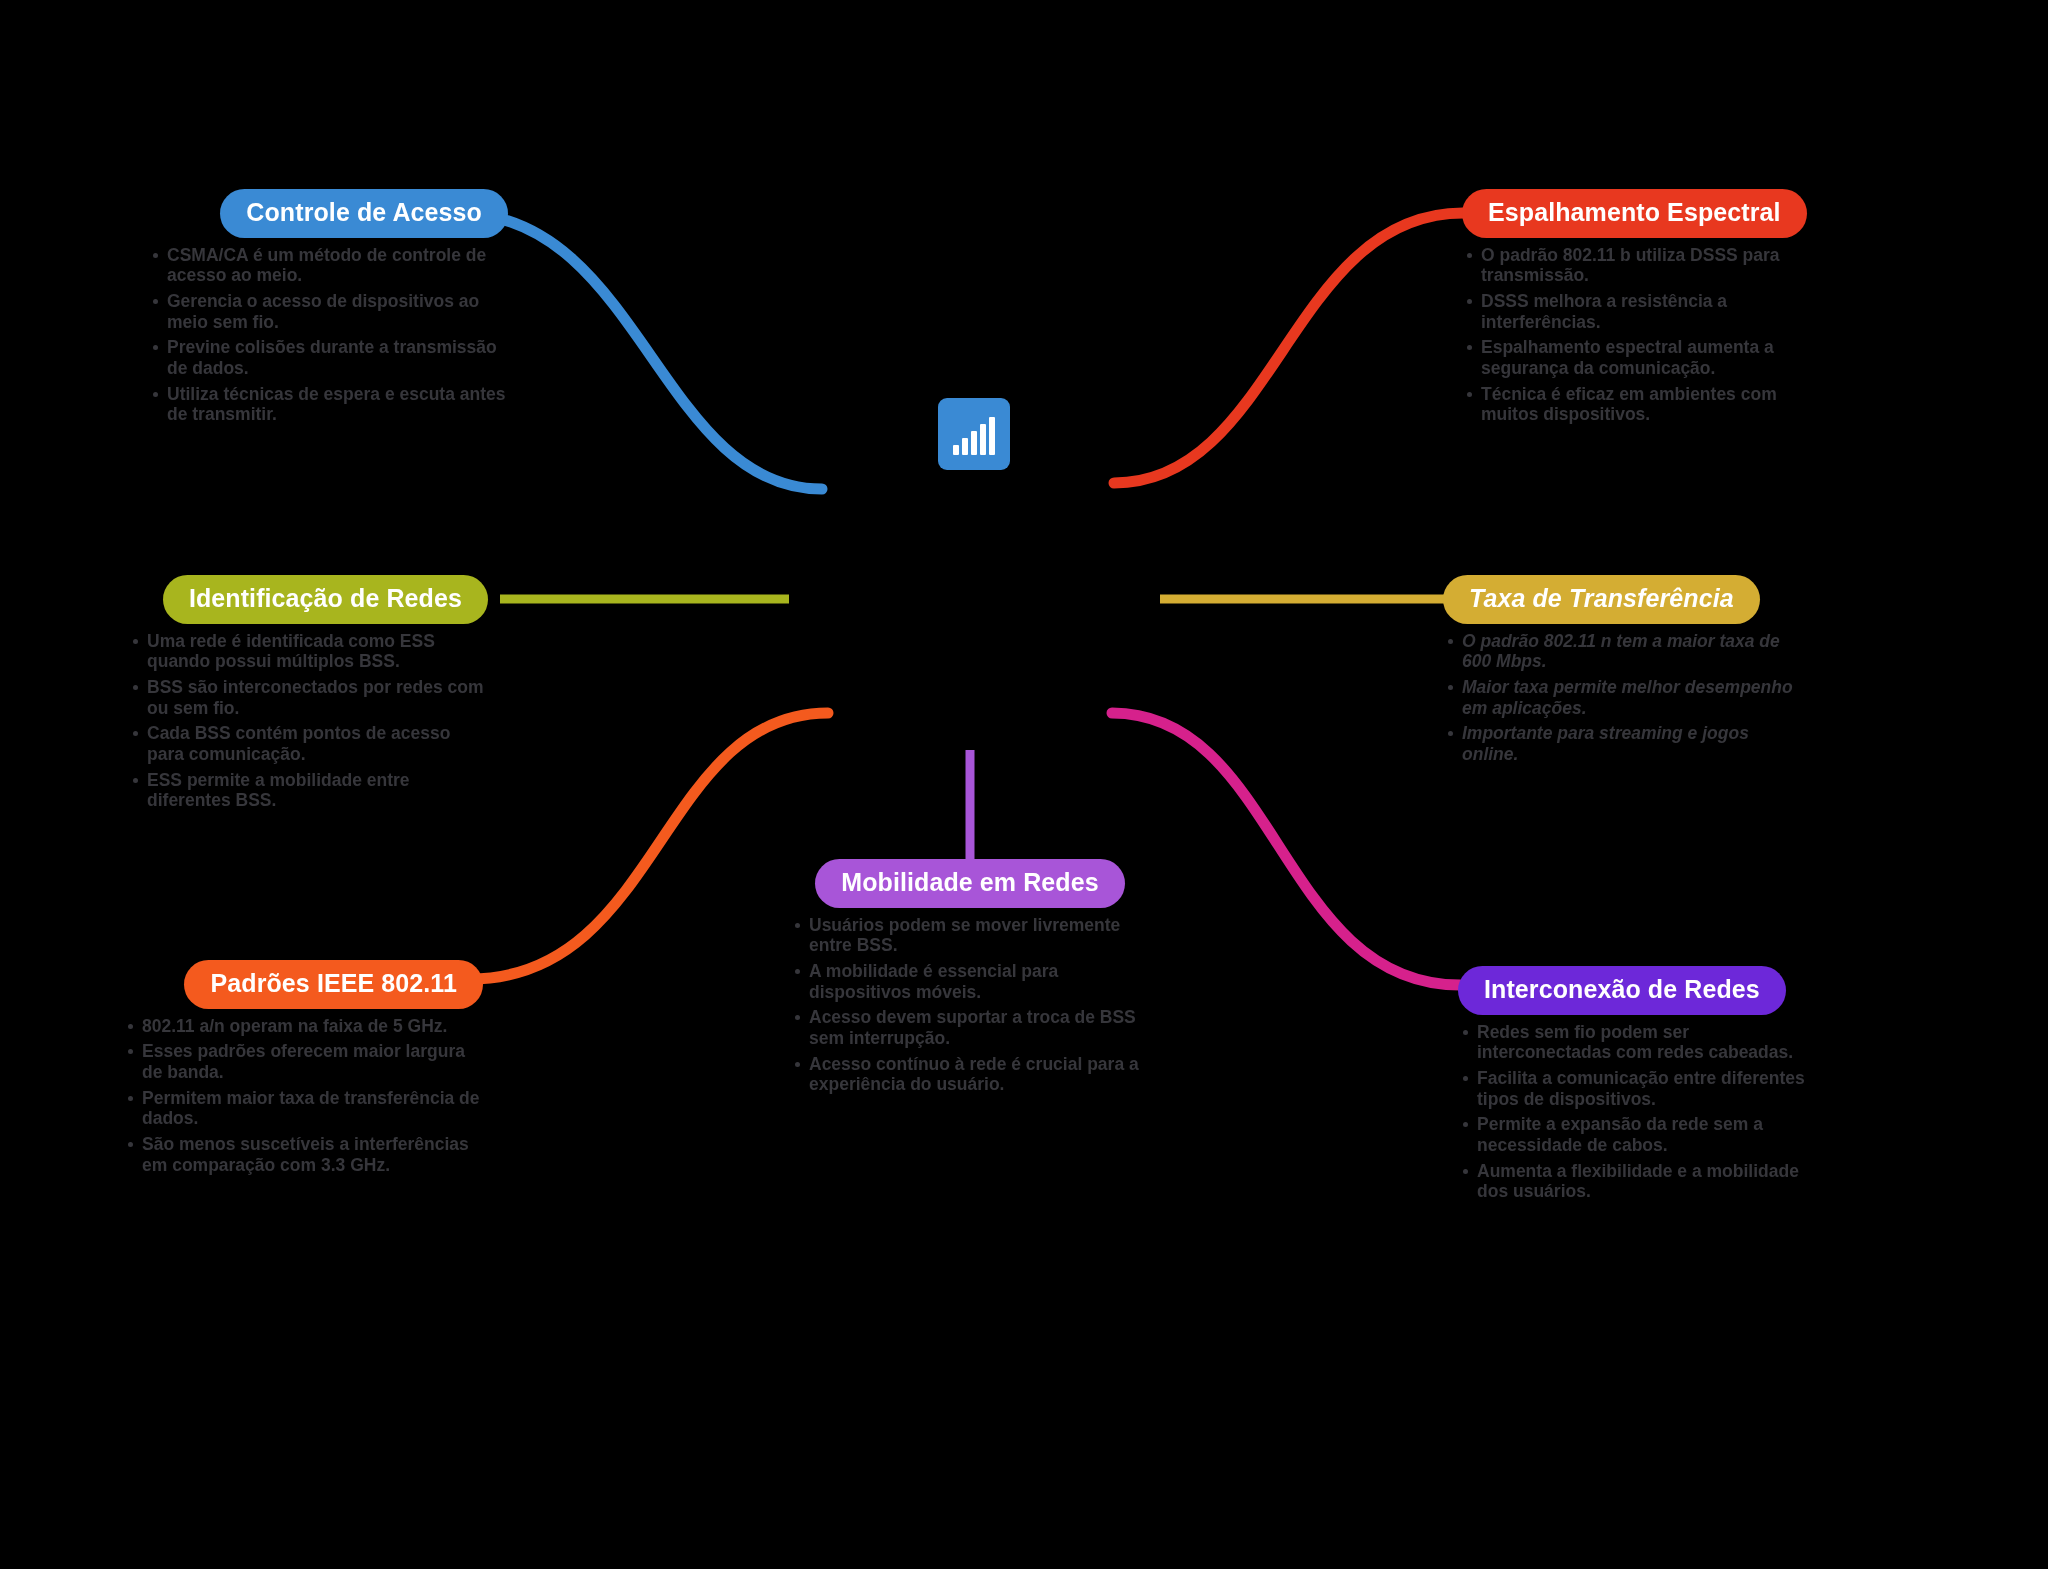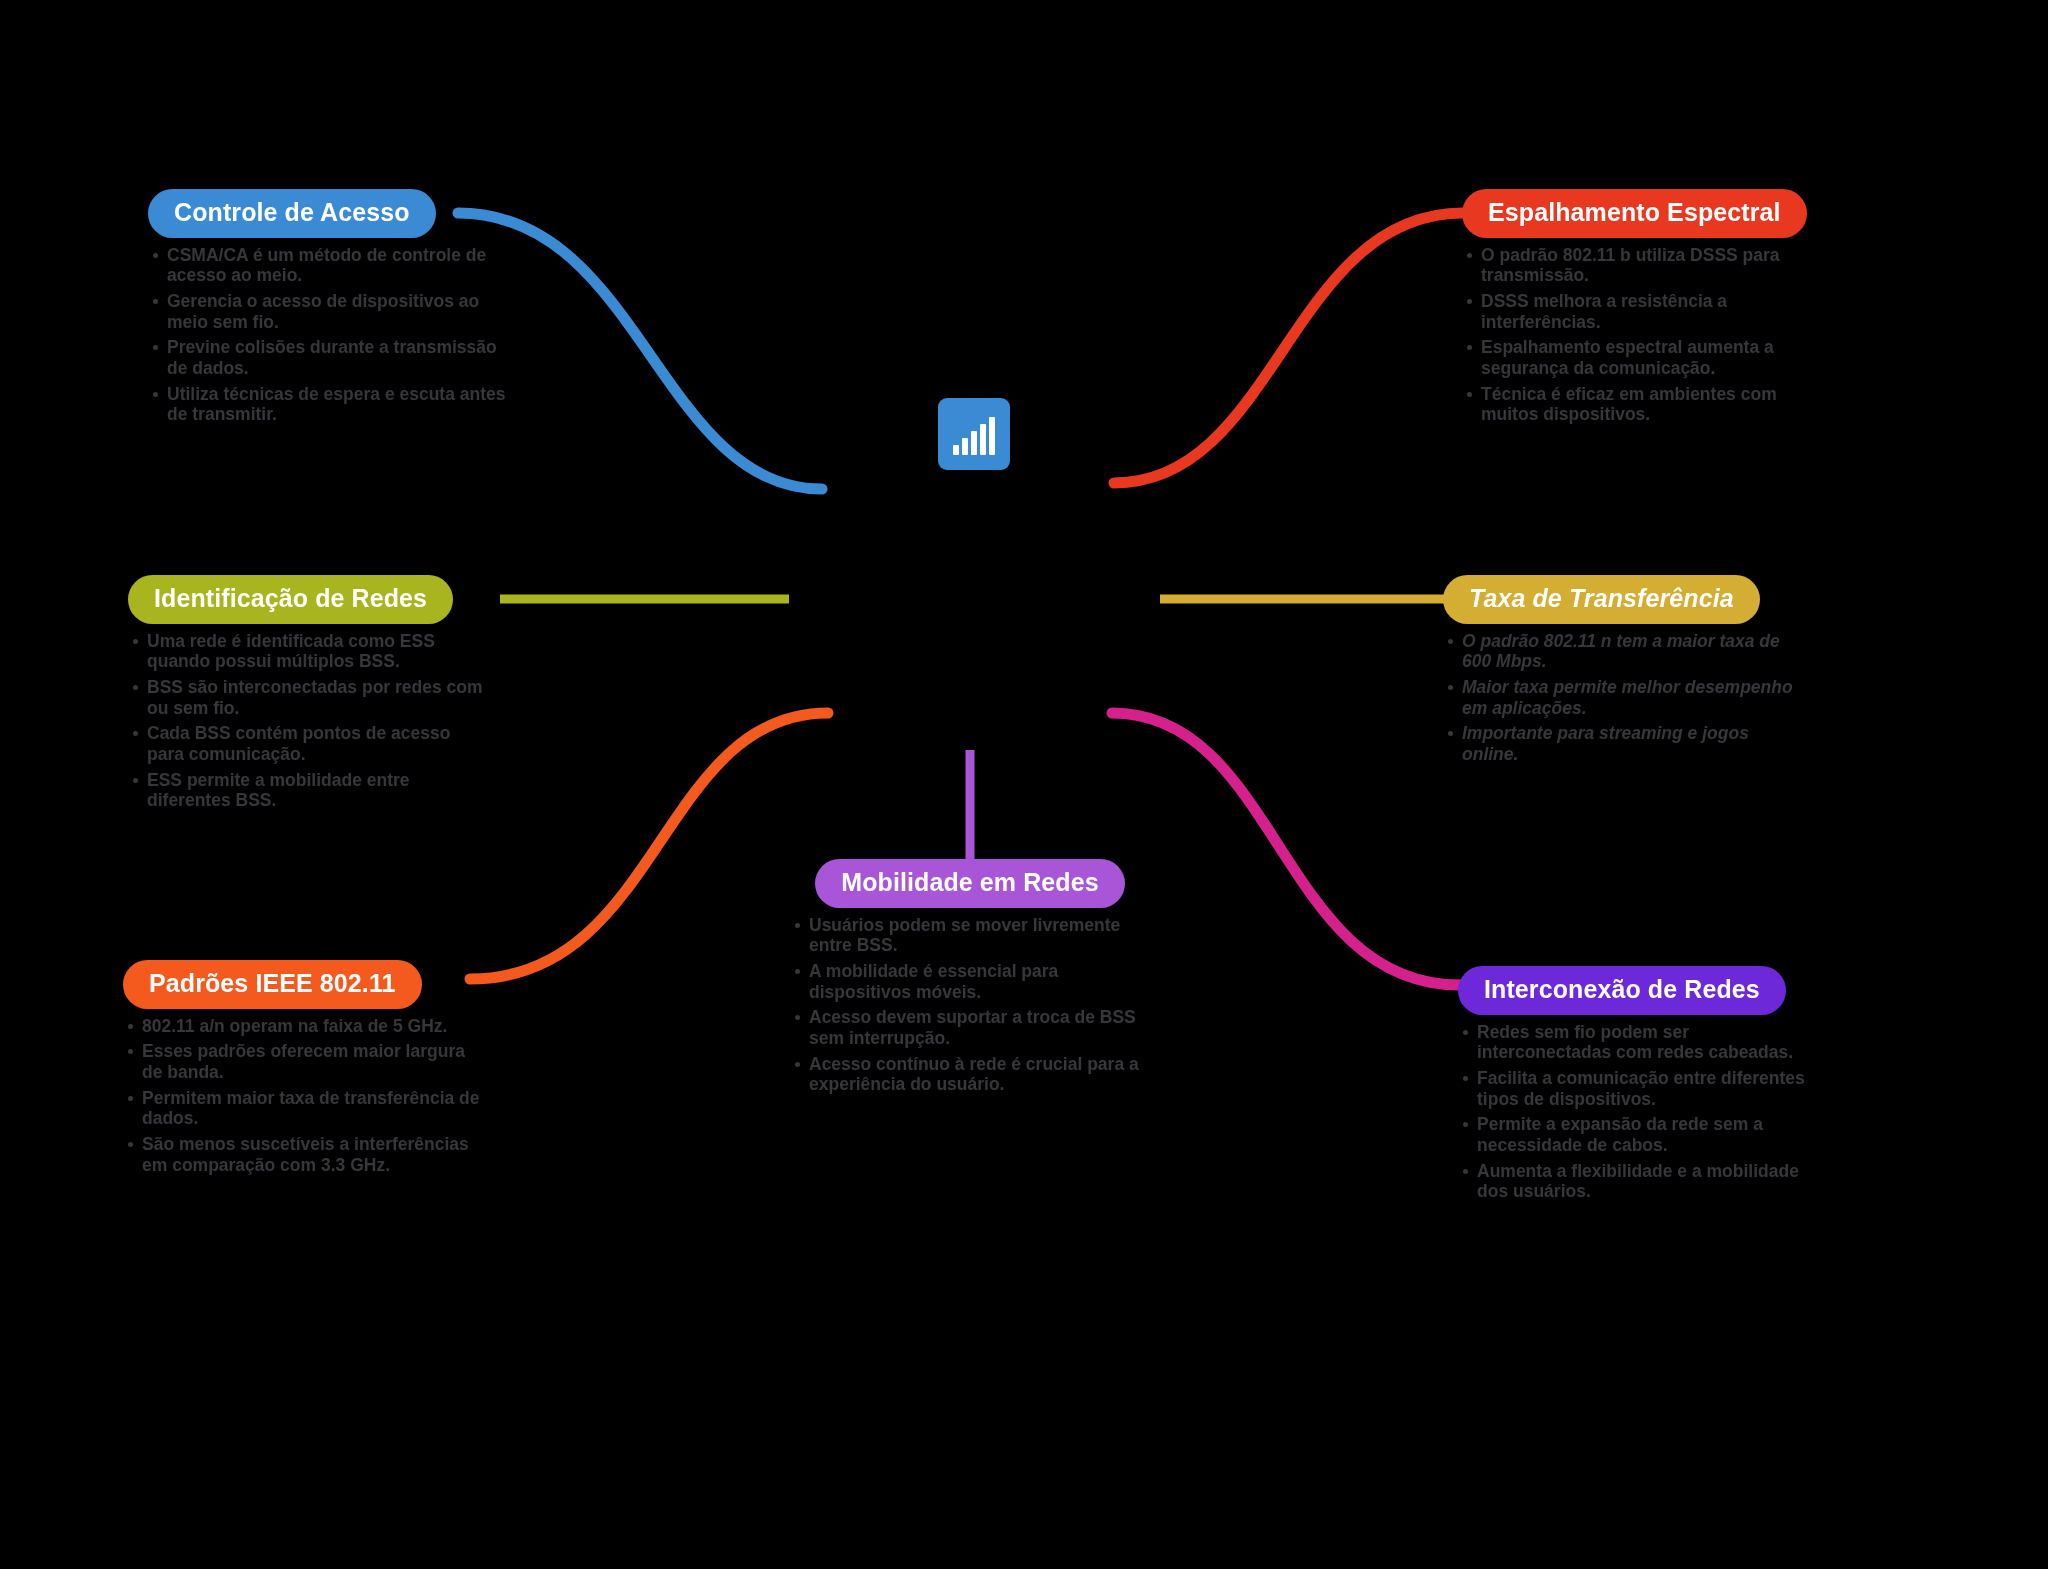--- a/index.html
+++ b/index.html
@@ -35,21 +35,21 @@
     font-size: 25px;
     font-weight: bold;
     letter-spacing: 0.1px;
     line-height: 1.15;
     white-space: nowrap;
   }
   .pill-wrap {
     display: block;
     width: 100%;
   }
-  .pill-wrap.left  { text-align: left; }
+  .pill-wrap.left  { text-align: right; }
   .pill-wrap.right { text-align: left;  }
   .pill-wrap.center{ text-align: center;}
   ul.bullets {
     list-style: none;
     margin: 7px 0 0 0;
     padding: 0;
   }
   ul.bullets li {
     position: relative;
     color: #36363b;
@@ -151,21 +151,21 @@
       <li>Técnica é eficaz em ambientes com muitos dispositivos.</li>
     </ul>
   </div>
 
   <div class="node" style="left:128px; top:575px;">
     <span class="pill-wrap left">
       <span class="pill" style="background:#a8b51e">Identificação de Redes</span>
     </span>
     <ul class="bullets">
       <li>Uma rede é identificada como ESS quando possui múltiplos BSS.</li>
-      <li>BSS são interconectadas por redes com ou sem fio.</li>
+      <li>BSS são interconectados por redes com ou sem fio.</li>
       <li>Cada BSS contém pontos de acesso para comunicação.</li>
       <li>ESS permite a mobilidade entre diferentes BSS.</li>
     </ul>
   </div>
 
   <div class="node" style="left:1443px; top:575px;font-style:italic;">
     <span class="pill-wrap right">
       <span class="pill" style="background:#d4ad33">Taxa de Transferência</span>
     </span>
     <ul class="bullets">

